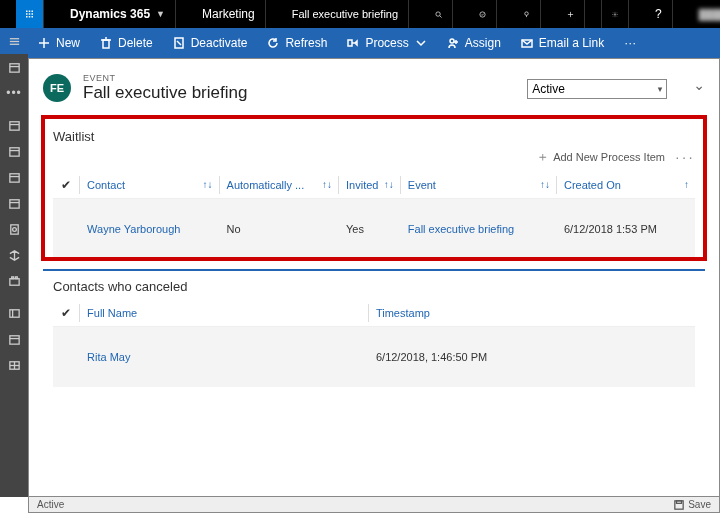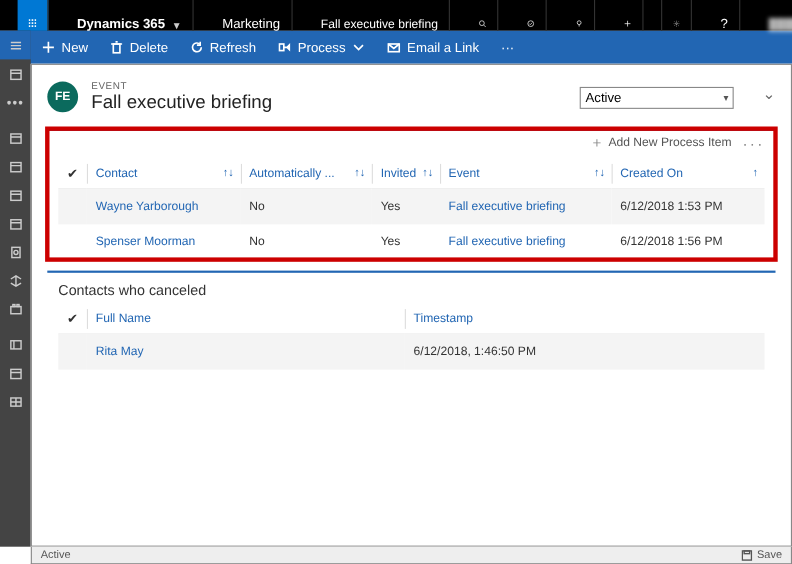--- a/index.html
+++ b/index.html
@@ -1,20 +1,20 @@
 <!DOCTYPE html>
 <html><head>
 <meta charset="utf-8">
 <style>
   * { box-sizing: border-box; margin: 0; padding: 0; font-family: "Segoe UI", Arial, sans-serif; }
   html, body { width: 720px; height: 513px; overflow: hidden; background: #fff; }
 
   
   .topbar { height: 28px; background: #000; color: #fff; display: flex; align-items: stretch; font-size: 12px; }
-  .topbar .cell { display: flex; align-items: flex-end; padding: 0 10px; border-right: 1px solid #333; white-space: nowrap; margin-left: 16px; }
+  .topbar .cell { display: flex; align-items: center; padding: 0 10px; border-right: 1px solid #333; white-space: nowrap; margin-left: 16px; }
   .topbar .waffle { width: 28px; justify-content: center; background: #0078d4; }
   .topbar .waffle svg { width: 14px; height: 14px; fill: #fff; }
   .topbar .brand { font-weight: 600; }
   .topbar .chev { margin-left: 6px; font-size: 9px; opacity: .8; }
   .topbar .module { font-weight: 400; }
   .topbar .crumb { font-size: 11px; flex: 1; }
   .topbar .icon-btn { width: 28px; justify-content: center; cursor: pointer; }
   .topbar .user { width: 60px; border-right: none; }
   .topbar .blur { filter: blur(2px); opacity: .7; font-size: 10px; }
   .topbar .persona { width: 28px; justify-content: center; border-right: none; }
@@ -60,21 +60,21 @@
   .panel-actions .plus { font-size:13px; color:#888;}
   .panel-actions .more { font-size:14px; letter-spacing:2px; cursor:pointer; color:#888;}
 
   
   .tbl { width: calc(100% - 20px); margin: 2px 10px 10px 10px; font-size: 11px; border-collapse: collapse; }
   .tbl th { text-align:left; font-weight:400; color:#2266b3; padding:6px 8px; border-bottom:1px solid #eee; position:relative; cursor:pointer;}
   .tbl th .sort { position:absolute; right:6px; color:#2266b3; font-size:10px;}
   .tbl th.chk { width:24px; color:#333;}
   .tbl th::before { content:""; position:absolute; left:0; top:4px; bottom:4px; width:1px; background:#ddd;}
   .tbl th.chk::before { display:none;}
-  .tbl td { padding:10px 8px; color:#333;margin-left:44px;}
+  .tbl td { padding:24px 8px; color:#333;margin-left:44px;}
   .tbl td.link { color:#2266b3; cursor:pointer;}
   .tbl tr.row0 td { background:#f4f4f4;}
   .tbl tr.rowh { }
   .tbl .chkcell { width:24px;}
 
   
   .statusbar { position:absolute; bottom:0; left:28px; right:0; height:16px; background:#eee; border:1px solid #888; border-top:none; font-size:10px; color:#555; display:flex; align-items:center; padding:0 8px; justify-content:space-between;}
   .statusbar .save { display:flex; align-items:center; gap:4px; cursor:pointer;text-align:center;}
   .statusbar .save svg{ width:10px; height:10px; fill:none; stroke:#555; stroke-width:1.5;}
 
@@ -163,39 +163,59 @@
           <rect x="3" y="3" width="6" height="8"></rect>
           <line x1="1" y1="3" x2="11" y2="3"></line>
           <line x1="5" y1="1" x2="7" y2="1"></line>
         </svg>
       </span>
       <span>Delete</span>
     </div>
   <div class="btn">
       <span class="ico">
         <svg viewBox="0 0 12 12">
+          <rect x="2" y="1" width="8" height="10"></rect>
+          <line x1="4" y1="4" x2="8" y2="8"></line>
+        </svg>
+      </span>
+      <span>Deactivate</span>
+    </div>
+  <div class="btn">
+      <span class="ico">
+        <svg viewBox="0 0 12 12">
           <path d="M10 6a4 4 0 1 1-1.2-2.8" fill="none"></path>
           <path d="M9 1v3h-3" fill="none"></path>
         </svg>
       </span>
       <span>Refresh</span>
     </div>
   <div class="btn">
       <span class="ico">
         <svg viewBox="0 0 12 12">
           <rect x="1" y="3" width="4" height="6"></rect>
           <path d="M5 6h3l2-2v4l-2-2" fill="none"></path>
         </svg>
       </span>
       <span>Process</span>
       <span class="ico">
         <svg viewBox="0 0 12 12">
           <path d="M2 4l4 4 4-4" fill="none"></path>
         </svg>
       </span>
+    </div>
+  <div class="btn">
+      <span class="ico">
+        <svg viewBox="0 0 12 12">
+          <circle cx="5" cy="4" r="2" fill="none"></circle>
+          <path d="M2 11c0-2 1.5-3 3-3s3 1 3 3" fill="none"></path>
+          <line x1="9" y1="3" x2="9" y2="7"></line>
+          <line x1="7" y1="5" x2="11" y2="5"></line>
+        </svg>
+      </span>
+      <span>Assign</span>
     </div>
   <div class="btn">
       <span class="ico">
         <svg viewBox="0 0 12 12">
           <rect x="1" y="3" width="10" height="7" fill="none"></rect>
           <path d="M1 3l5 4 5-4" fill="none"></path>
         </svg>
       </span>
       <span>Email a Link</span>
     </div>
@@ -297,20 +317,23 @@
       <div class="status-block">
         <div class="status-sel">
           <span>Active</span>
           <span class="cv">▾</span>
         </div>
       </div>
       <div class="hdr-chev">⌄</div>
     </div>
 
     <div class="panel hl">
+      <div class="panel-head">
+        <div class="panel-title">Waitlist</div>
+      </div>
       <div class="panel-head" style="padding-top:0; justify-content:flex-end;">
         <div class="panel-actions">
           <span class="act">
               <span class="plus">＋</span>
               <span>Add New Process Item</span>
             </span>
           <span class="more">···</span>
         </div>
       </div>
       <table class="tbl">
@@ -324,28 +347,20 @@
           <th><span>Created On</span><span class="sort">↑</span></th>
         </tr>
         <tr class="row0">
           <td class="chkcell"></td>
           <td class="link">Wayne Yarborough</td>
           <td>No</td>
           <td>Yes</td>
           <td class="link">Fall executive briefing</td>
           <td>6/12/2018 1:53 PM</td>
         </tr>
-        <tr>
-          <td class="chkcell"></td>
-          <td class="link">Spenser Moorman</td>
-          <td>No</td>
-          <td>Yes</td>
-          <td class="link">Fall executive briefing</td>
-          <td>6/12/2018 1:56 PM</td>
-        </tr>
       </tbody>
         </table>
     </div>
 
     <div class="panel">
       <div class="panel-head">
         <div class="panel-title">Contacts who canceled</div>
       </div>
       <table class="tbl">
         <tbody>

